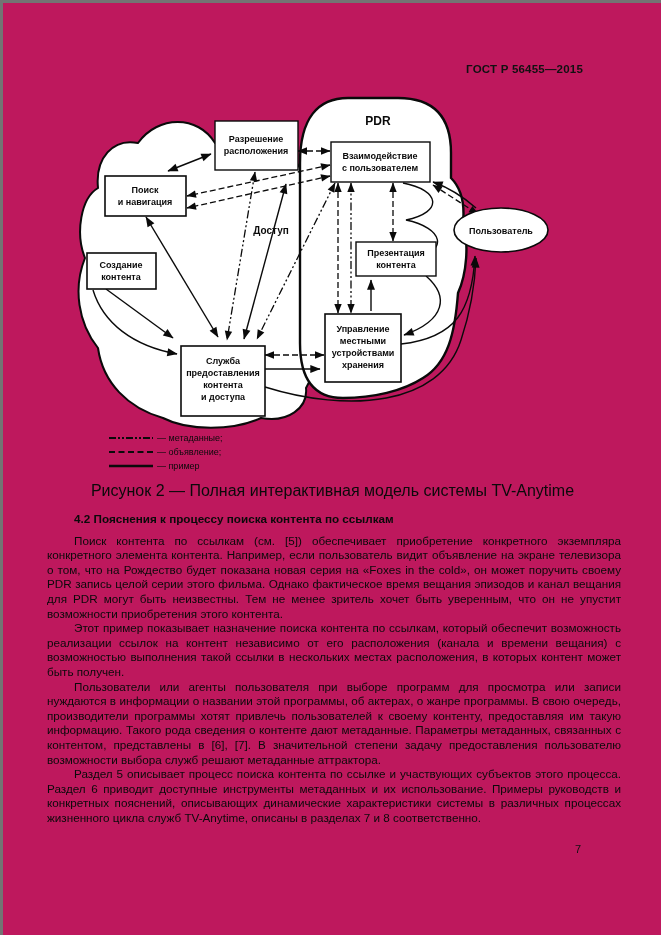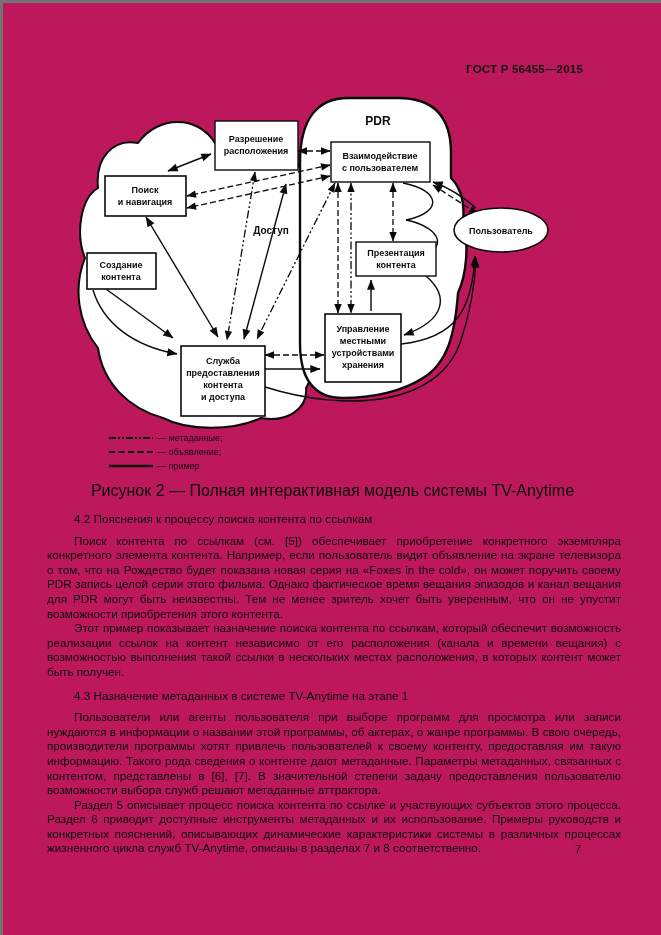--- a/index.html
+++ b/index.html
@@ -28,21 +28,21 @@
   .fig-caption{
     position:absolute;left:0;top:479px;width:100%;
     text-align:center;font-size:16px;color:#0a0a0a;
   }
   .body-text{
     position:absolute;left:44px;top:500px;width:574px;
     font-size:11.7px;line-height:14.6px;text-align:justify;color:#0a0a0a;
   }
   .body-text p{margin:0;text-indent:27px;}
   .body-text h2{
-    font-size:11.7px;font-weight:normal;margin:9px 0 7px 0;
+    font-size:11.7px;font-weight:bold;margin:9px 0 7px 0;
     text-indent:27px;text-align:left;
   }
   .page-number{position:absolute;top:840px;left:572px;font-size:11px;}
 </style>
 </head>
 <body>
 
 <div class="page">
 
   <div class="doc-header">ГОСТ Р 56455—2015</div>
@@ -166,20 +166,19 @@
       <span class="legend-label">— пример</span>
     </div>
   </div>
 
   <div class="fig-caption">Рисунок 2 — Полная интерактивная модель системы TV-Anytime</div>
 
   <div class="body-text">
     <h2>4.2 Пояснения к процессу поиска контента по ссылкам</h2>
     <p>Поиск контента по ссылкам (см. [5]) обеспечивает приобретение конкретного экземпляра конкретного элемента контента. Например, если пользователь видит объявление на экране телевизора о том, что на Рождество будет показана новая серия на «Foxes in the cold», он может поручить своему PDR запись целой серии этого фильма. Однако фактическое время вещания эпизодов и канал вещания для PDR могут быть неизвестны. Тем не менее зритель хочет быть уверенным, что он не упустит возможности приобретения этого контента.</p>
     <p>Этот пример показывает назначение поиска контента по ссылкам, который обеспечит возможность реализации ссылок на контент независимо от его расположения (канала и времени вещания) с возможностью выполнения такой ссылки в нескольких местах расположения, в которых контент может быть получен.</p>
-    <h2>4.3 Назначение метаданных в системе TV-Anytime на этапе 1</h2>
     <p>Пользователи или агенты пользователя при выборе программ для просмотра или записи нуждаются в информации о названии этой программы, об актерах, о жанре программы. В свою очередь, производители программы хотят привлечь пользователей к своему контенту, предоставляя им такую информацию. Такого рода сведения о контенте дают метаданные. Параметры метаданных, связанных с контентом, представлены в [6], [7]. В значительной степени задачу предоставления пользователю возможности выбора служб решают метаданные аттрактора.</p>
     <p>Раздел 5 описывает процесс поиска контента по ссылке и участвующих субъектов этого процесса. Раздел 6 приводит доступные инструменты метаданных и их использование. Примеры руководств и конкретных пояснений, описывающих динамические характеристики системы в различных процессах жизненного цикла служб TV-Anytime, описаны в разделах 7 и 8 соответственно.</p>
   </div>
 
   <div class="page-number">7</div>
 
 </div>
 
 </body></html>

